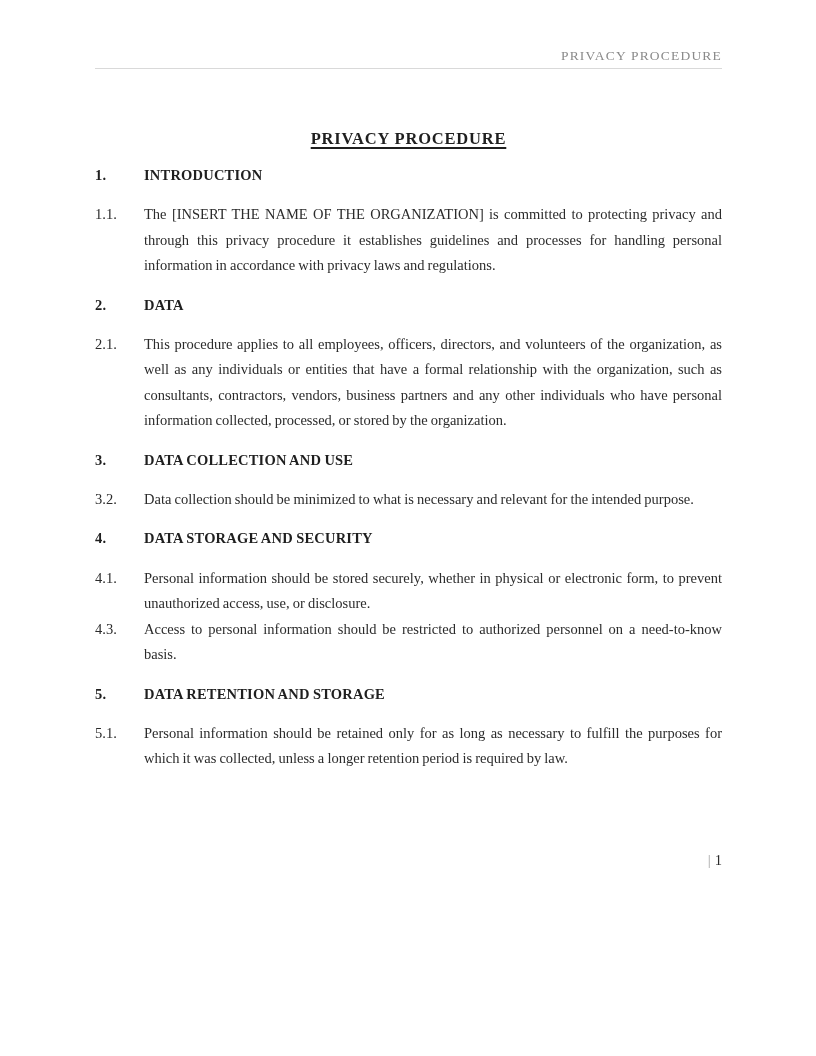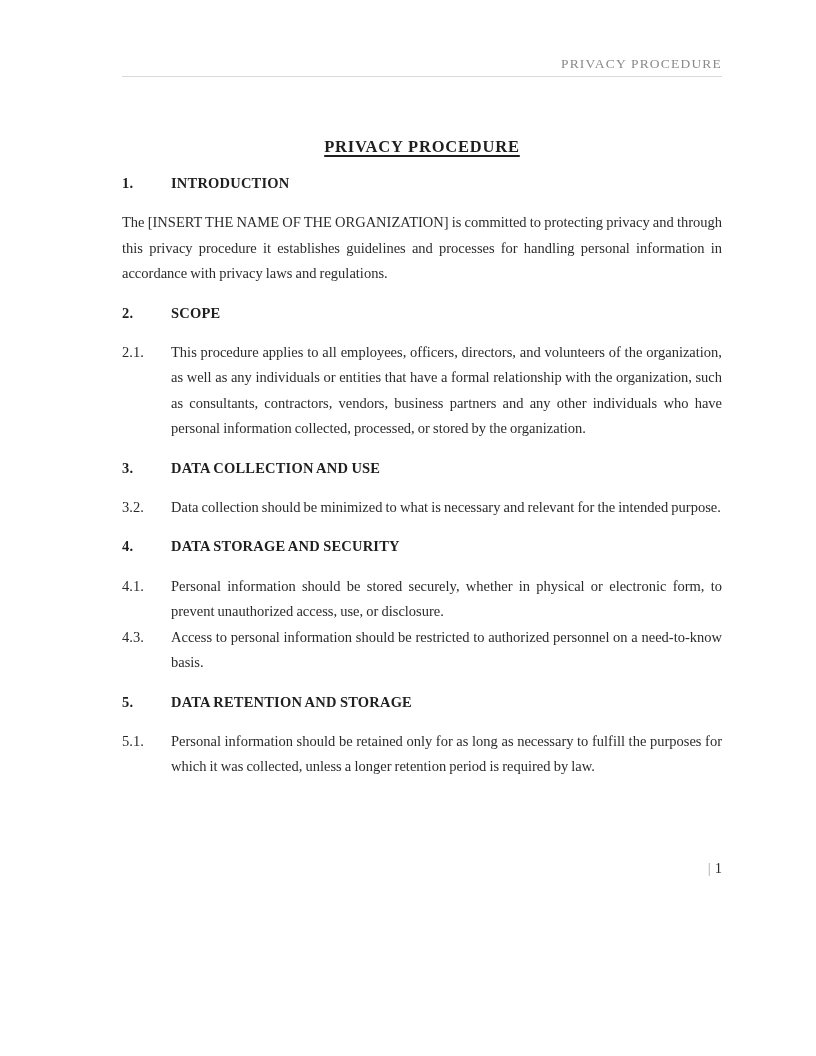--- a/index.html
+++ b/index.html
@@ -1,26 +1,25 @@
 <!DOCTYPE html>
 <html><head>
 <meta charset="utf-8">
 <style>
   * { margin: 0; padding: 0; box-sizing: border-box; }
   html, body { background: #ffffff; }
   .page {
     position: relative;
     width: 816px;
     height: 928px;
-    margin: 8px auto;
+    margin: 0 auto;
     background: #ffffff;
     font-family: "Liberation Serif", "DejaVu Serif", serif;
     color: #262626;
     overflow: hidden;
-    padding-left: 27px;
   }
   .content {
     padding: 0 94px 0 95px; 
   }
   .doc-header {
     padding-top: 46px;
     padding-bottom: 4px;
     border-bottom: 1px solid #d9d9d9;
     text-align: right;
   }
@@ -91,29 +90,30 @@
     </div>
 
     <div>
   <div>
     <div class="section-heading">
       <span class="num-col">1.</span>
       <span class="text-col">INTRODUCTION</span>
     </div>
     <div>
   <div class="clause-item">
+    <span class="num-col">1.1.</span>
     <span class="text-col">The [INSERT THE NAME OF THE ORGANIZATION] is committed to protecting privacy and through this privacy procedure it establishes guidelines and processes for handling personal information in accordance with privacy laws and regulations.</span>
   </div>
 </div>
   </div>
 
   <div>
     <div class="section-heading">
       <span class="num-col">2.</span>
-      <span class="text-col">SCOPE</span>
+      <span class="text-col">DATA</span>
     </div>
     <div>
   <div class="clause-item">
     <span class="num-col">2.1.</span>
     <span class="text-col">This procedure applies to all employees, officers, directors, and volunteers of the organization, as well as any individuals or entities that have a formal relationship with the organization, such as consultants, contractors, vendors, business partners and any other individuals who have personal information collected, processed, or stored by the organization.</span>
   </div>
 </div>
   </div>
 
   <div>

